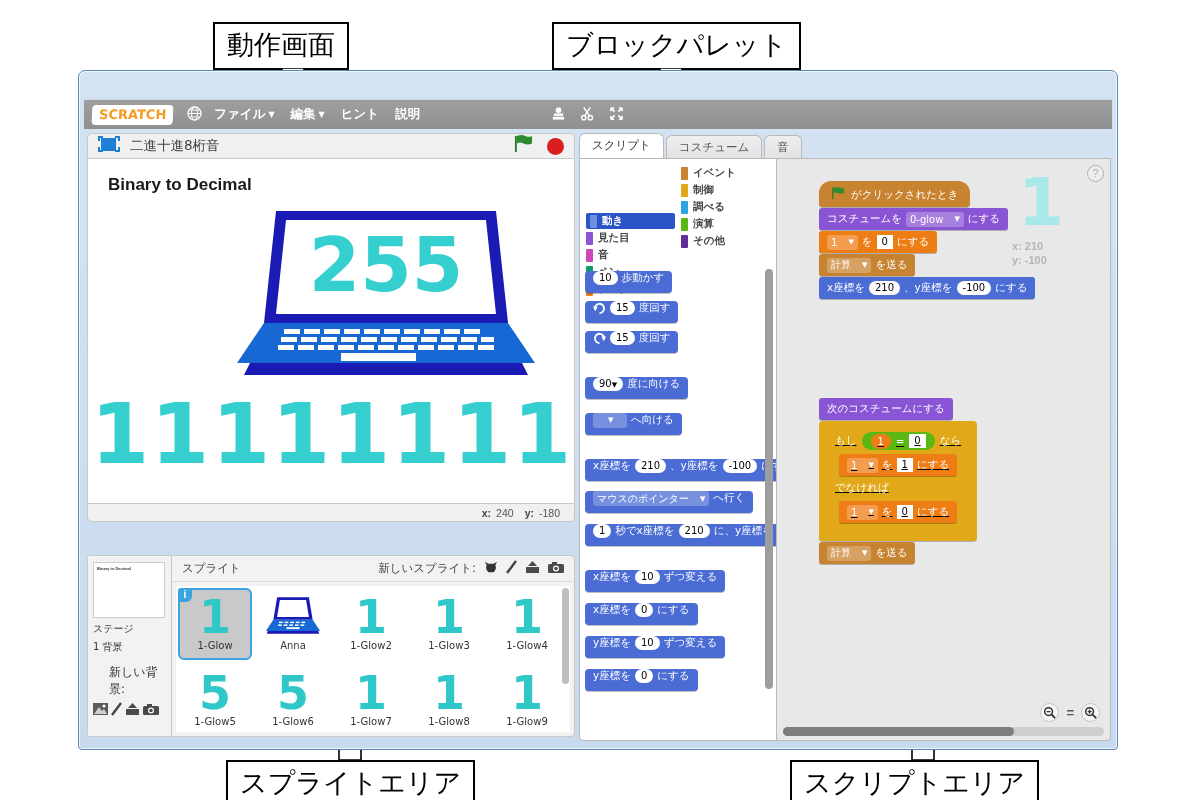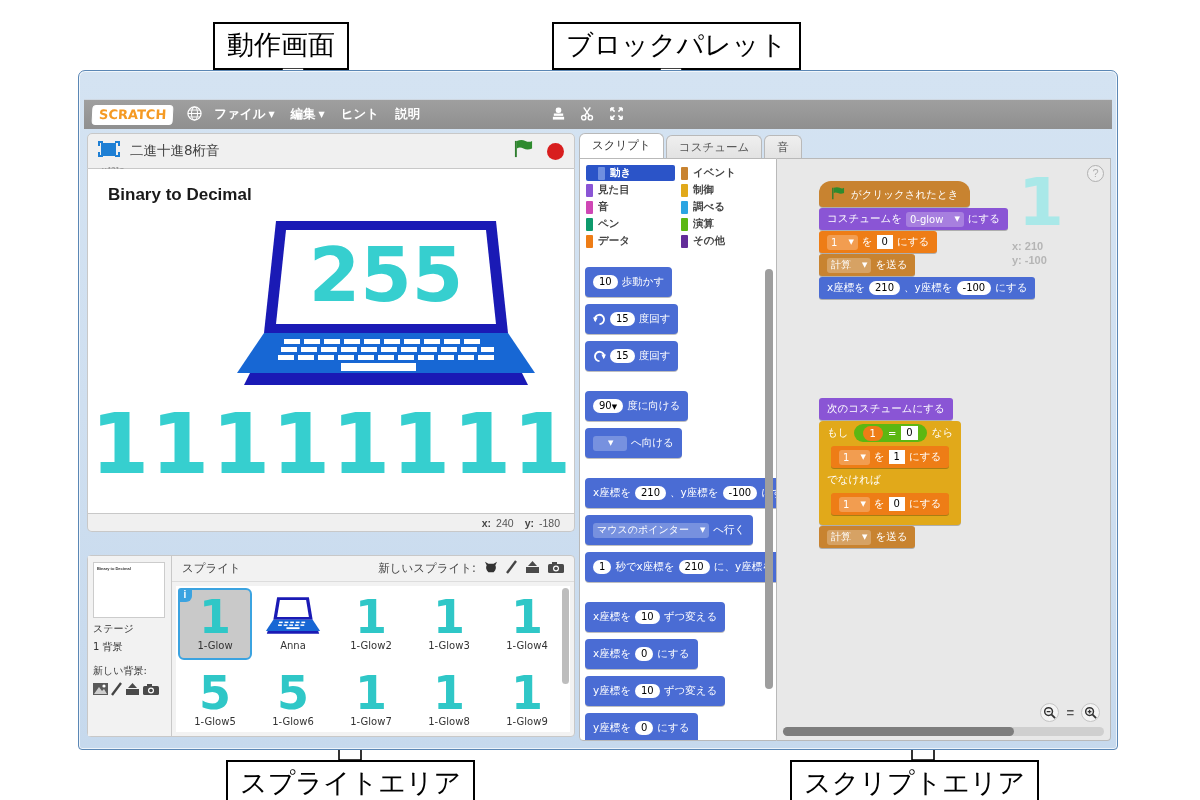--- a/index.html
+++ b/index.html
@@ -67,21 +67,21 @@
   .menu-item {
     color:#fff; font-size:12.5px; font-weight:bold; margin-right:16px;
     font-family:"DejaVu Sans", sans-serif; white-space:nowrap;
   }
   .menu-item .caret { font-size:8px; margin-left:3px; vertical-align:middle;}
   .mb-tools { margin-left:auto; display:flex; gap:14px; align-items:center; color:#fff; font-size:14px; padding-right:480px;}
 
   
   .stage-col { position:absolute; left:8px; top:62px; width:488px; }
   .stage-header {
-    height:36px; background:#f0f0f0; border:1px solid #c8c8c8;
+    height:26px; background:#f0f0f0; border:1px solid #c8c8c8;
     border-radius:5px 5px 0 0; display:flex; align-items:center; padding:0 10px;
     position:relative;
   }
   .proj-icon {
     width:22px; height:20px; position:relative; margin-right:10px;
   }
   .proj-icon .sq { position:absolute; left:3px; top:2px; width:15px; height:13px; background:#1e7fd4; }
   .proj-icon .c { position:absolute; width:5px; height:5px; border:2px solid #1e7fd4; }
   .ver { position:absolute; left:4px; top:24px; font-size:8px; color:#999; font-weight:bold; }
   .proj-name { font-size:13.5px; color:#444; font-family:"DejaVu Sans", sans-serif; }
@@ -113,21 +113,21 @@
   }
   .stage-side {
     width:84px; border-right:1px solid #c8c8c8; padding:6px 5px; background:#f2f2f2;
   }
   .stage-thumb {
     width:72px; height:56px; background:#fff; border:1px solid #ccc;
     font-size:3px; color:#333; padding:3px; overflow:hidden;
   }
   .stage-thumb .tt { font-size:4px; font-weight:bold; }
   .sl { text-align:left; font-size:10px; color:#333; margin-top:4px; font-family:"DejaVu Sans", sans-serif;}
-  .newbg { font-size:10px; color:#333; margin-top:10px; font-family:"DejaVu Sans", sans-serif;}
+  .newbg { font-size:12px; color:#333; margin-top:10px; font-family:"DejaVu Sans", sans-serif;margin-left:16px;}
   .icrow { display:flex; gap:3px; margin-top:4px; align-items:center; font-size:13px; color:#444;}
   .sprite-main { flex:1; display:flex; flex-direction:column; }
   .sprite-bar {
     height:26px; display:flex; align-items:center; padding:0 10px;
     font-size:11.5px; color:#444; font-family:"DejaVu Sans", sans-serif;
     border-bottom:1px solid #dcdcdc;
   }
   .sprite-bar .newsp { margin-left:auto; }
   .sprite-bar .spic { margin-left:8px; font-size:13px; color:#333; }
   .sprite-grid {
@@ -161,25 +161,25 @@
   .tab.active { background:#fff; color:#333; height:26px; border-color:#b9b9b9; }
   .panel-wrap { position:absolute; left:0; right:0; top:25px; bottom:0; display:flex; }
   .palette {
     width:198px; background:#fff; border:1px solid #b9b9b9; border-radius:0 0 0 4px;
     position:relative; overflow:hidden;
   }
   .cats { display:flex; padding:6px 6px 4px; gap:6px; }
   .catcol { flex:1; }
   .cat { display:flex; align-items:center; font-size:10.5px; color:#444; height:16px; margin-bottom:1px; font-family:"DejaVu Sans", sans-serif;font-weight:bold;}
   .cat .sw { width:7px; height:13px; margin-right:5px; border-radius:1px; }
-  .cat.sel { background:#2b54c8; color:#fff; font-weight:bold; border-radius:2px; padding-left:12px; }
+  .cat.sel { background:#2b54c8; color:#fff; font-weight:bold; border-radius:2px; padding-left:4px;margin-top:48px; }
   .cat.sel .sw { background:#6f8fe0 !important; }
   .blocks { position:absolute; left:0; right:0; top:104px; bottom:0; overflow:hidden; padding:4px 0 0 5px; }
   .blk {
-    display:inline-flex; align-items:center; gap:4px; height:30px; padding:0 8px;
+    display:inline-flex; gap:4px; height:22px; padding:0 8px;
     border-radius:4px; color:#fff; font-size:10.5px; margin-bottom:7px;
     font-family:"DejaVu Sans", sans-serif; white-space:nowrap; position:relative;
     box-shadow:0 1px 0 rgba(0,0,0,.25);
   }
   .blk.motion { background:#4a6cd4; }
   .num {
     background:#fff; color:#000; border-radius:9px; font-size:10px;
     padding:0px 6px; min-width:16px; text-align:center; line-height:14px;
     display:inline-block; height:14px;
   }
@@ -210,21 +210,21 @@
     background:#c88330; color:#fff; font-size:10.5px; padding:6px 12px 5px;
     border-radius:12px 12px 4px 4px; display:inline-flex; align-items:center; gap:6px;
     font-family:"DejaVu Sans", sans-serif; box-shadow:0 1px 0 rgba(0,0,0,.25);
   }
   .sblk {
     display:flex; align-items:center; gap:4px; height:22px; padding:0 8px;
     color:#fff; font-size:10.5px; font-family:"DejaVu Sans", sans-serif;
     border-radius:3px; margin-top:1px; width:max-content;
     box-shadow:0 1px 0 rgba(0,0,0,.25);
   }
-  .cblock { background:#e1a91a; border-radius:4px; padding:0; margin-top:1px; width:max-content; box-shadow:0 1px 0 rgba(0,0,0,.25);}
+  .cblock { background:#e1a91a; border-radius:4px; padding:8px; margin-top:1px; width:max-content; box-shadow:0 1px 0 rgba(0,0,0,.25);text-decoration:underline;}
   .crow { display:flex; align-items:center; gap:5px; height:24px; padding:0 8px; color:#fff; font-size:10.5px; font-family:"DejaVu Sans", sans-serif;}
   .cbody { padding:0 0 0 12px; }
   .cfoot { height:10px; }
   .hexa {
     background:#5cb712; border-radius:11px; height:18px; display:inline-flex;
     align-items:center; gap:5px; padding:0 9px; font-size:10px; color:#fff;
   }
   .roundnum { background:#ee7d16; border-radius:9px; padding:0 7px; font-size:10px; height:15px; line-height:15px; display:inline-block; color:#fff; }
   .zoombar { position:absolute; right:10px; bottom:18px; display:flex; align-items:center; gap:7px; font-size:13px; color:#555; }
   .zb { width:19px; height:19px; border-radius:50%; background:#f4f4f4; border:1px solid #c5c5c5; display:flex; align-items:center; justify-content:center; font-size:11px;}

